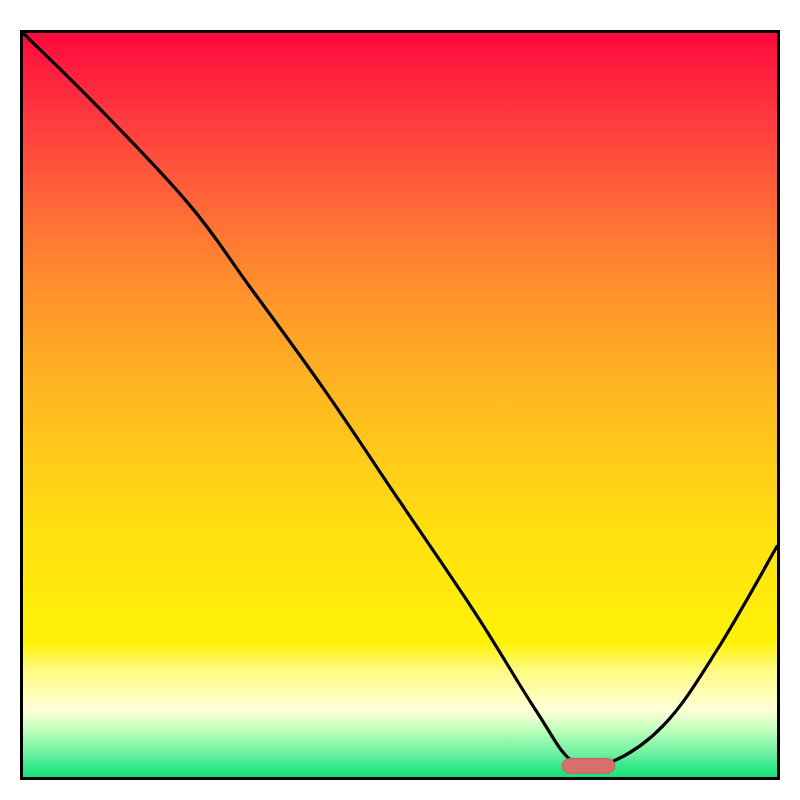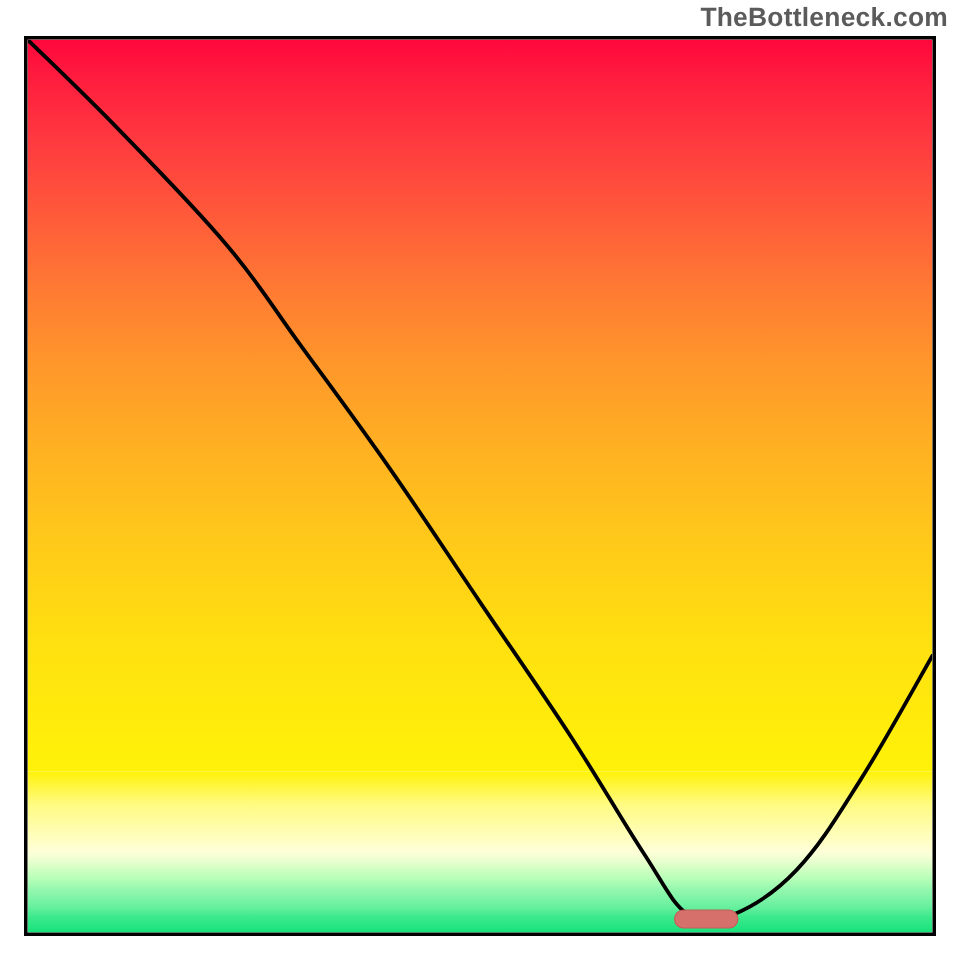--- a/index.html
+++ b/index.html
@@ -123,21 +123,20 @@
   .marker {
     fill: #d6706b;
     stroke: #c65f5a;
     stroke-width: 1;
   }
 </style>
 </head>
 <body>
 
 <div class="wrap">
-  <div class="watermark">TheBottleneck.com</div>
 
   <div class="plot">
     <div class="gradient-main"></div>
     <div class="band-paleyellow"></div>
     <div class="band-transition"></div>
     <div class="band-green"></div>
 
     <svg class="overlay" viewBox="0 0 760 750" preserveAspectRatio="none">
       <path id="curve-path" class="curve" d="M 0.0 0.0 C 13.9 13.8, 45.3 43.4, 76.0 75.0 C 106.7 106.6, 139.3 139.5, 167.2 172.5 C 195.1 205.5, 202.9 220.6, 228.0 255.0 C 253.1 289.4, 276.1 320.1, 304.0 360.0 C 331.9 399.9, 352.1 431.3, 380.0 472.5 C 407.9 513.8, 430.9 546.5, 456.0 585.0 C 481.1 623.5, 498.7 655.0, 516.8 682.5 C 534.9 710.0, 540.9 725.4, 554.8 735.0 C 568.7 744.6, 576.1 741.9, 592.8 735.0 C 609.5 728.1, 626.5 718.1, 646.0 697.5 C 665.5 676.9, 678.3 655.5, 699.2 622.5 C 720.1 589.5, 748.9 536.8, 760.0 517.5"></path>
       <rect id="marker-rect" class="marker" rx="7.5" ry="7.5" x="543.4" y="731.3" width="53.2" height="15.0"></rect>

